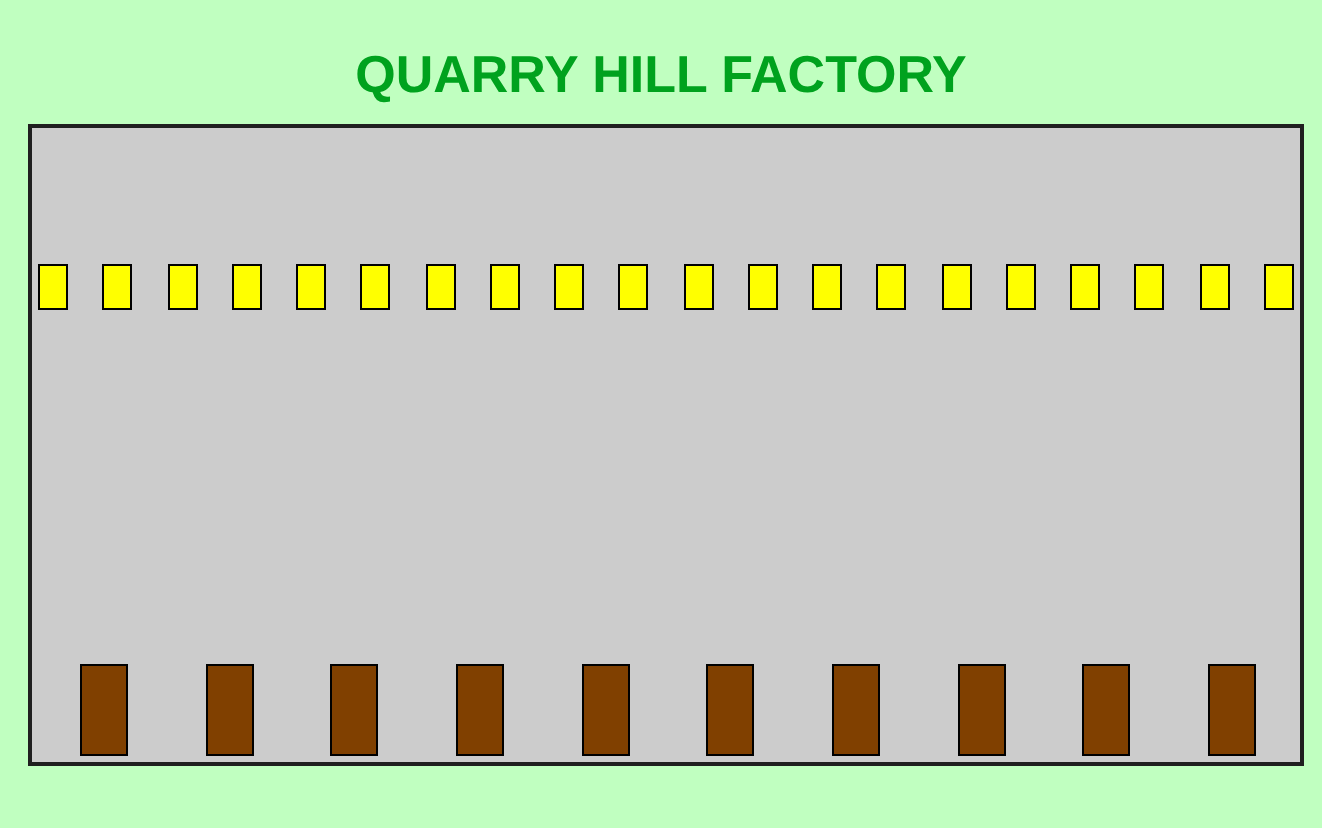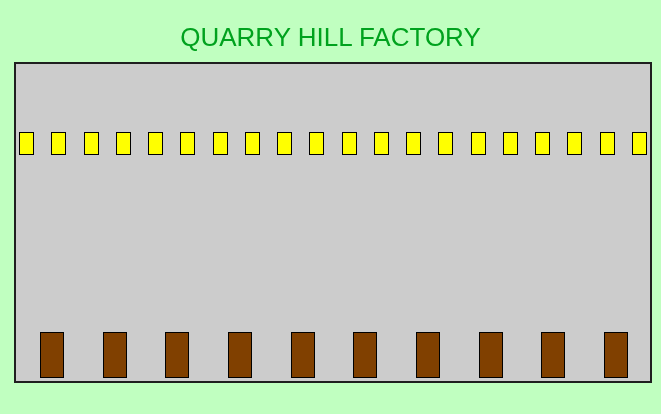--- a/index.html
+++ b/index.html
@@ -14,21 +14,21 @@
     background: var(--page-background, #c0ffc0);
     font-family: "Liberation Sans", sans-serif;
   }
   .app-title {
     position: absolute;
     top: 24px;
     left: 0;
     width: 100%;
     text-align: center;
     font-size: 26px;
-    font-weight: normal;
+    font-weight: bold;
     line-height: 26px;
     letter-spacing: 0px;
     color: var(--title-color, #00a21e);
   }
   .factory-floor {
     position: absolute;
     left: 14px;
     top: 62px;
     width: 638px;
     height: 321px;

